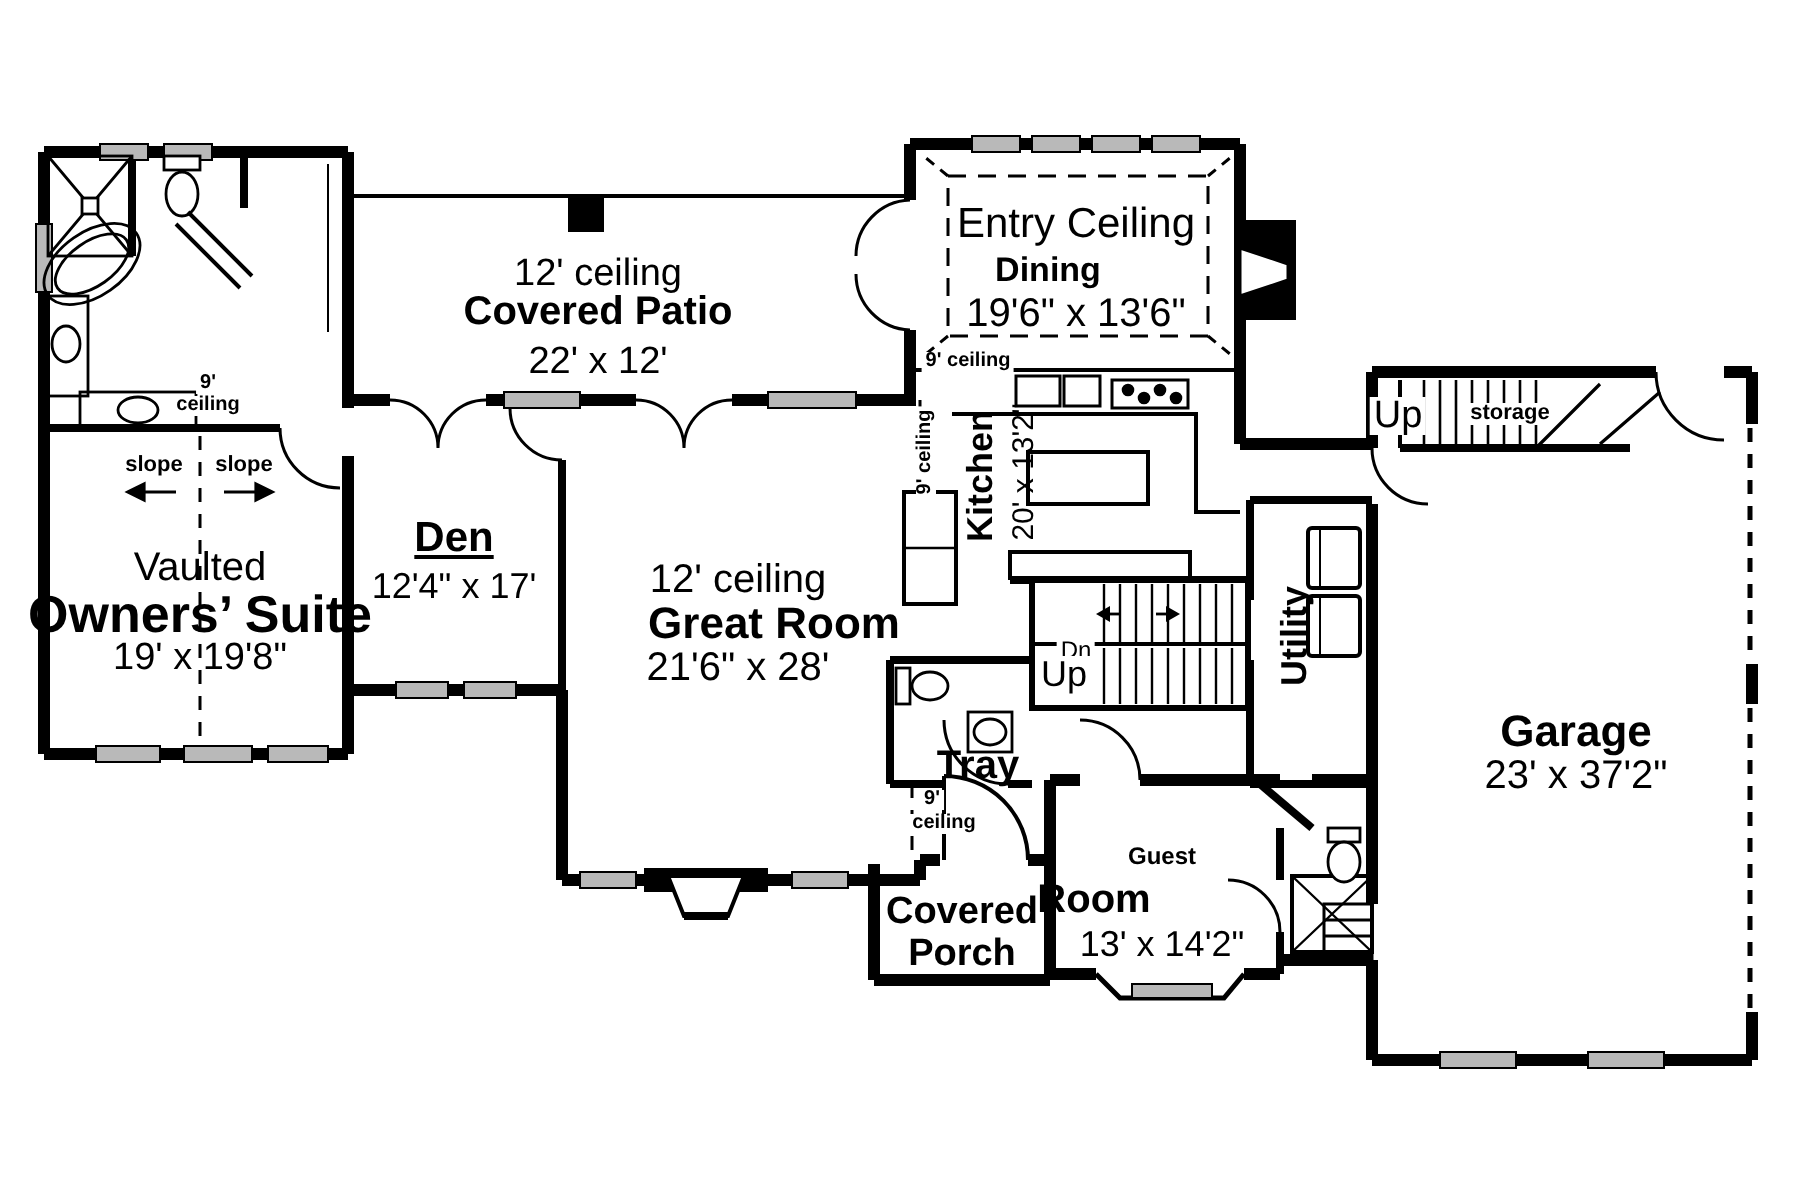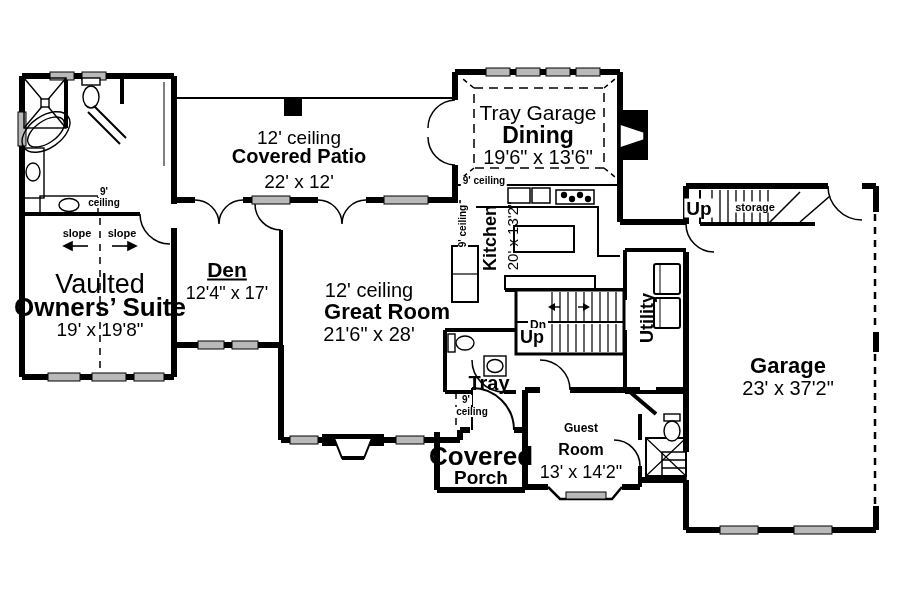--- a/index.html
+++ b/index.html
@@ -2,21 +2,21 @@
 <html><head>
 <meta charset="utf-8">
 <style>
   html,body{margin:0;padding:0;background:#ffffff;}
   #plan-canvas{position:relative;width:900px;height:600px;background:#fff;overflow:hidden;
     font-family:"Liberation Sans",sans-serif;}
   #plan-svg{position:absolute;left:0;top:0;}
   .lbl{position:absolute;transform:translate(-50%,-50%);color:#000;white-space:nowrap;
     line-height:1;letter-spacing:0;}
   .rot{transform:translate(-50%,-50%) rotate(-90deg);}
-  .wbg{background:#fff;padding:0 2px;font-weight:bold;}
+  .wbg{background:#fff;padding:0 2px;}
   .b{font-weight:bold;}
 </style>
 </head>
 <body>
 
 <div id="plan-canvas">
 
 <svg id="plan-svg" width="900" height="600" viewBox="0 0 900 600">
 
   <g stroke="#000" stroke-width="6" fill="none" stroke-linecap="butt">
@@ -213,36 +213,36 @@
   <g stroke="#000" stroke-width="1.6" fill="#000">
     <path d="M88,246 H68" fill="none"></path>
         <polygon points="64,246 72,242 72,250"></polygon>
     <path d="M112,246 H132" fill="none"></path>
         <polygon points="136,246 128,242 128,250"></polygon>
   </g>
 </svg>
 
 <div>
 
-  <div class="lbl" style="left:100px;top:284px;font-size:27px;">Vaulted</div>
+  <div class="lbl" style="left:100px;top:284px;font-size:20px;">Vaulted</div>
   <div class="lbl b" style="left:100px;top:307px;font-size:26px;">Owners’ Suite</div>
   <div class="lbl" style="left:100px;top:329px;font-size:19px;">19' x 19'8"</div>
 
   <div class="lbl b" style="left:77px;top:233px;font-size:11px;">slope</div>
   <div class="lbl b" style="left:122px;top:233px;font-size:11px;">slope</div>
 
   <div class="lbl b wbg" style="left:104px;top:192px;font-size:10px;">9'</div>
   <div class="lbl b wbg" style="left:104px;top:203px;font-size:10px;">ceiling</div>
 
   <div class="lbl" style="left:299px;top:137px;font-size:19px;">12' ceiling</div>
   <div class="lbl b" style="left:299px;top:156px;font-size:20px;">Covered Patio</div>
   <div class="lbl" style="left:299px;top:181px;font-size:19px;text-align:center;">22' x 12'</div>
 
-  <div class="lbl" style="left:538px;top:112px;font-size:21px;">Tray Garage</div>
-  <div class="lbl b" style="left:538px;top:135px;font-size:23px;">Dining</div>
+  <div class="lbl" style="left:538px;top:112px;font-size:21px;">Entry Ceiling</div>
+  <div class="lbl b" style="left:524px;top:135px;font-size:17px;">Dining</div>
   <div class="lbl" style="left:538px;top:157px;font-size:20px;">19'6" x 13'6"</div>
   <div class="lbl b wbg" style="left:484px;top:181px;font-size:10px;">9' ceiling</div>
 
   <div class="lbl rot b" style="left:490px;top:238px;font-size:18px;">Kitchen</div>
   <div class="lbl rot" style="left:512px;top:236px;font-size:15px;">20' x 13'2"</div>
   <div class="lbl rot b wbg" style="left:463px;top:226px;font-size:10px;">9' ceiling</div>
 
   <div class="lbl b" style="left:227px;top:269px;font-size:21px;text-decoration:underline;">Den</div>
   <div class="lbl" style="left:227px;top:293px;font-size:18px;">12'4" x 17'</div>
 
@@ -253,24 +253,24 @@
   <div class="lbl wbg" style="left:538px;top:308px;font-size:12px;margin-top:17px;">Dn</div>
   <div class="lbl wbg" style="left:532px;top:337px;font-size:18px;">Up</div>
 
   <div class="lbl rot b" style="left:647px;top:318px;font-size:18px;">Utility</div>
 
   <div class="lbl b" style="left:489px;top:383px;font-size:20px;">Tray</div>
   <div class="lbl b wbg" style="left:466px;top:400px;font-size:10px;">9'</div>
   <div class="lbl b wbg" style="left:472px;top:412px;font-size:10px;">ceiling</div>
 
   <div class="lbl b" style="left:581px;top:428px;font-size:12px;">Guest</div>
-  <div class="lbl b" style="left:581px;top:450px;font-size:16px;">Room</div>
+  <div class="lbl b" style="left:547px;top:450px;font-size:20px;">Room</div>
   <div class="lbl" style="left:581px;top:472px;font-size:18px;">13' x 14'2"</div>
 
-  <div class="lbl b" style="left:481px;top:456px;font-size:26px;">Covered</div>
+  <div class="lbl b" style="left:481px;top:456px;font-size:19px;">Covered</div>
   <div class="lbl b" style="left:481px;top:477px;font-size:19px;">Porch</div>
 
   <div class="lbl b" style="left:788px;top:366px;font-size:22px;">Garage</div>
   <div class="lbl" style="left:788px;top:388px;font-size:20px;">23' x 37'2"</div>
   <div class="lbl wbg" style="left:699px;top:208px;font-size:19px;">Up</div>
   <div class="lbl b wbg" style="left:755px;top:207px;font-size:11px;">storage</div>
 
 </div>
 </div>
 

